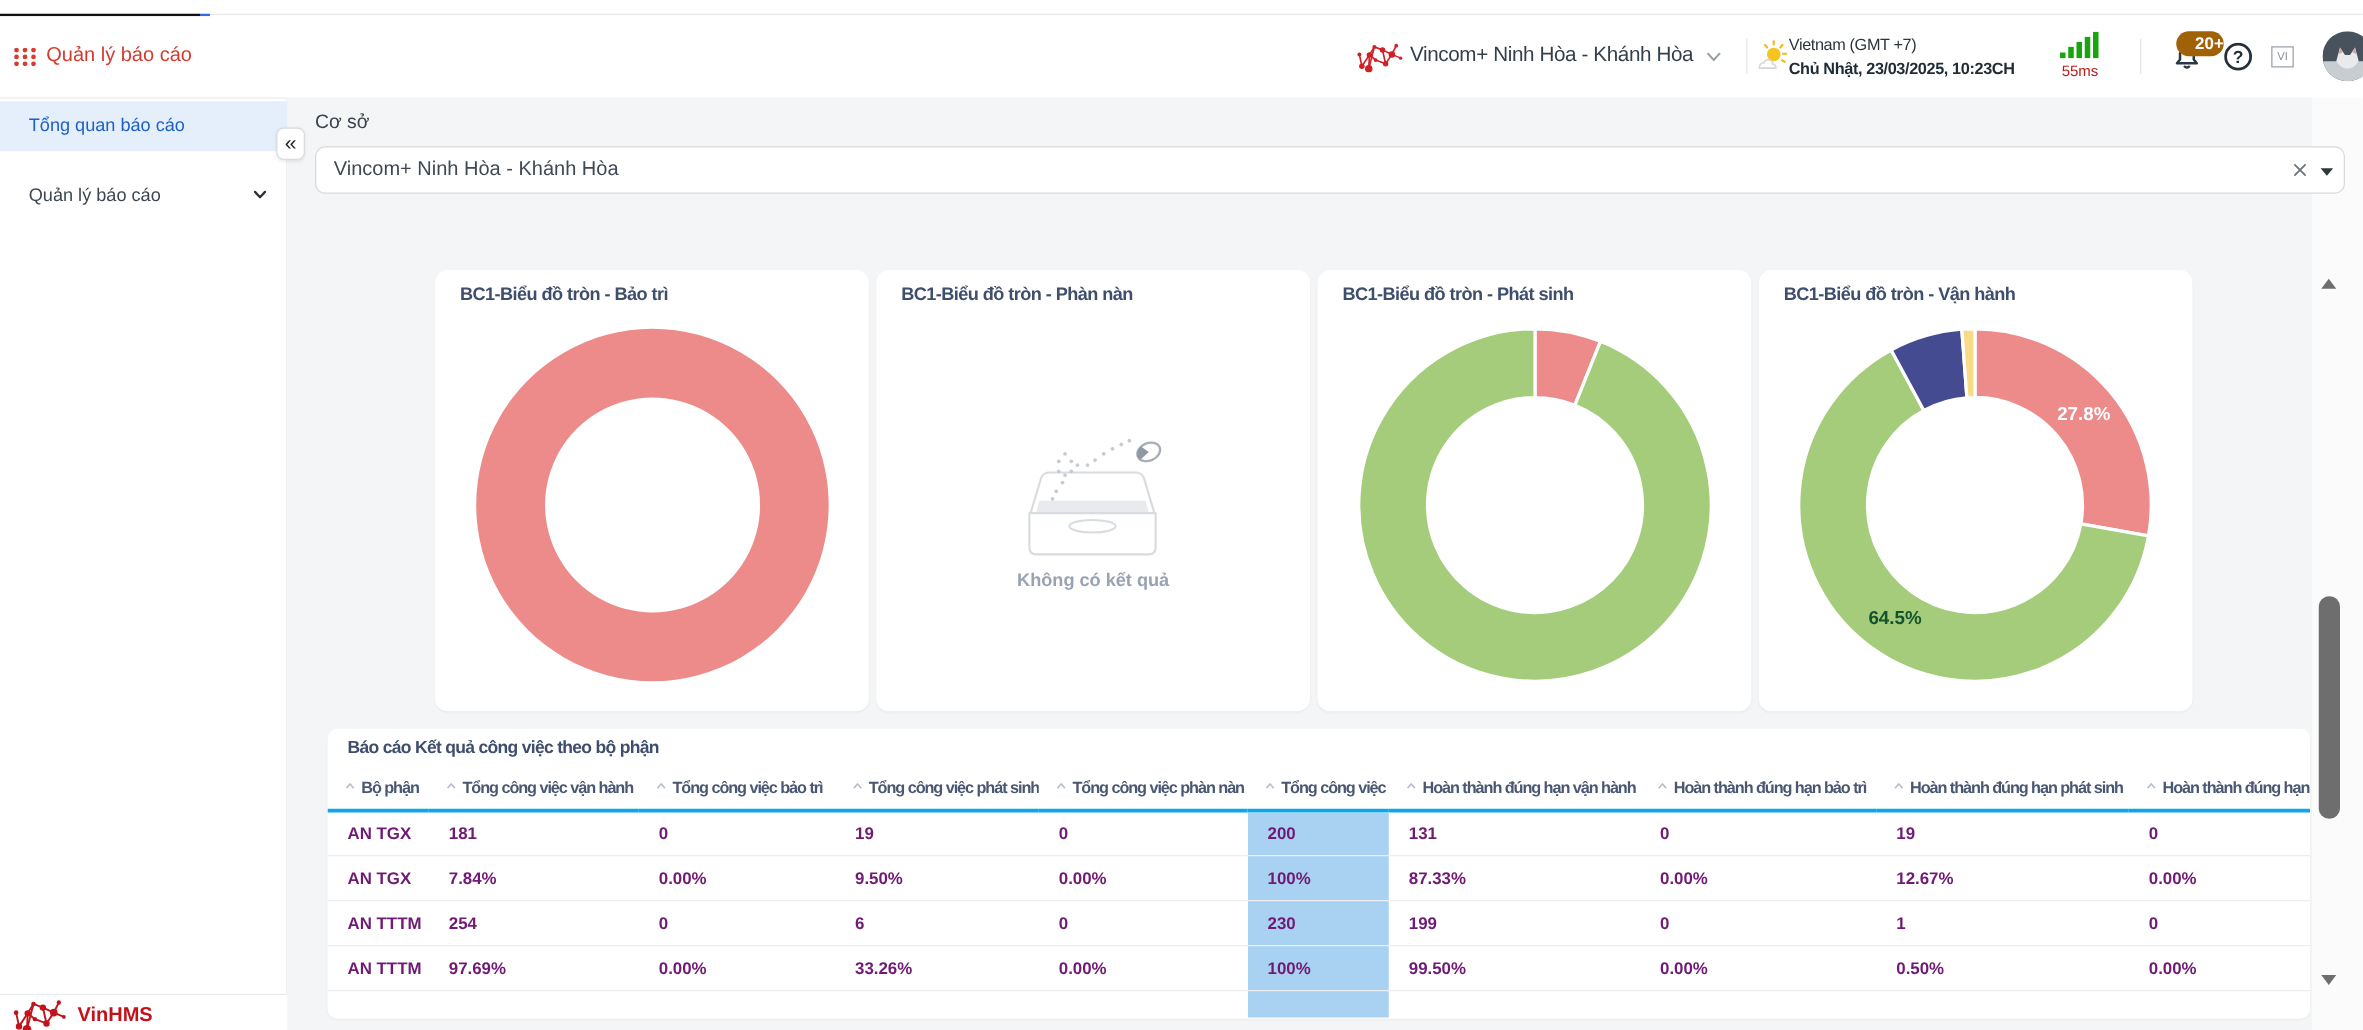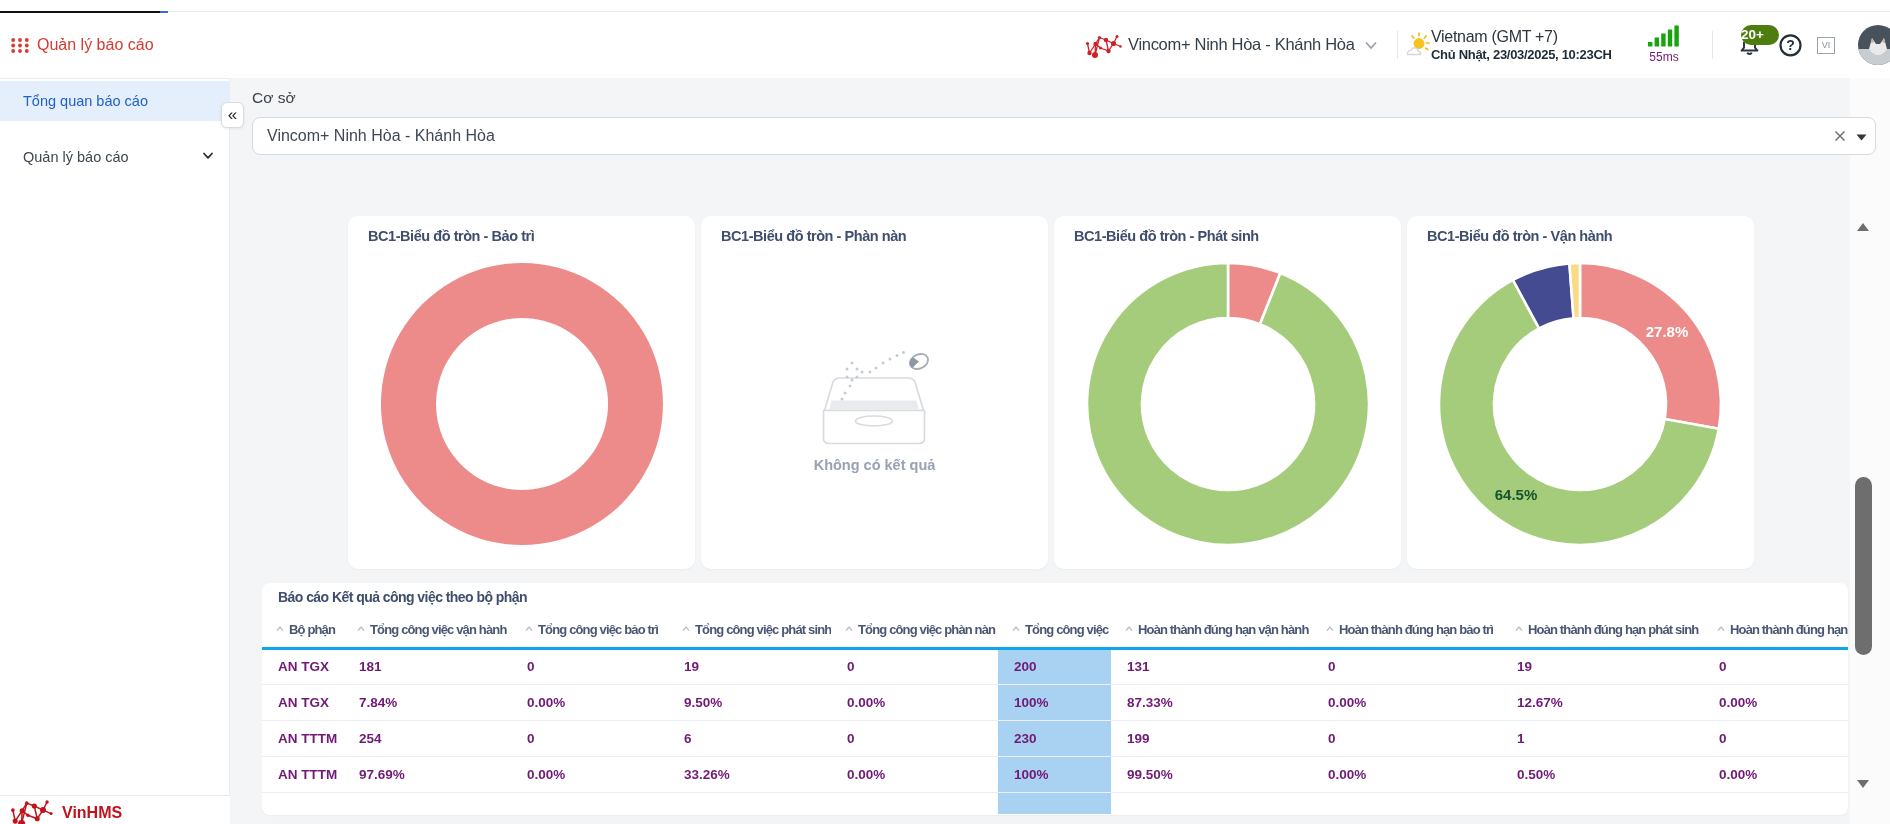--- a/index.html
+++ b/index.html
@@ -68,40 +68,40 @@
  <g stroke="#f2ba15" stroke-width="1.7" stroke-linecap="round">
       <line x1="16" y1="2" x2="16" y2="4.5"></line>
       <line x1="23" y1="5" x2="21.3" y2="7"></line>
       <line x1="26" y1="12" x2="23.4" y2="12"></line>
       <line x1="9" y1="5" x2="10.7" y2="7"></line>
       <line x1="24.8" y1="18.5" x2="22.6" y2="17.2"></line>
     </g>
  <circle cx="16" cy="12.5" r="5.4" fill="#f6c41f"></circle>
  <path d="M4.5,23.5 Q4.2,19.5 8.2,19.2 Q9.2,16.2 12.4,16.9 Q15.2,17.5 15.1,20.2 Q17.8,20.5 17.7,23.5 Z" fill="#fff" stroke="#d4d7db" stroke-width="1.3"></path>
 </svg>
-<div class="abs" style="left:1431px;top:28px;font-size:16px;letter-spacing:-0.3px;color:#2b3540">Vietnam (GMT +7)</div>
+<div class="abs" style="left:1431px;top:28px;font-size:13px;letter-spacing:-0.3px;color:#2b3540">Vietnam (GMT +7)</div>
 <div class="abs" style="left:1431px;top:47px;font-size:13px;letter-spacing:-0.3px;font-weight:bold;color:#1f2b37">Chủ Nhật, 23/03/2025, 10:23CH</div>
 
 <div class="abs" style="left:1712px;top:31px;width:1px;height:28px;background:#e4e6e9"></div>
 <svg class="abs" style="left:1648px;top:25px" width="32" height="22" viewBox="0 0 32 22">
  <g fill="#16a50c">
  <rect x="0" y="17" width="4.4" height="4.5"></rect>
  <rect x="6.6" y="12.5" width="4.4" height="9"></rect>
  <rect x="13.2" y="8.5" width="4.4" height="13"></rect>
  <rect x="19.8" y="4.5" width="4.4" height="17"></rect>
  <rect x="26.4" y="0.5" width="4.4" height="21"></rect>
  </g>
 </svg>
-<div class="abs" style="left:1642px;top:50px;width:44px;text-align:center;font-size:12px;color:#701a75">55ms</div>
+<div class="abs" style="left:1642px;top:50px;width:44px;text-align:center;font-size:12px;color:#b91c1c">55ms</div>
 
 <svg class="abs" style="left:1740px;top:38px" width="19" height="18" viewBox="0 0 19 18">
  <path d="M4,4.5 L4,9.6 L1.6,12.6 L17.4,12.6 L15,9.6 L15,6" fill="none" stroke="#2b3744" stroke-width="2" stroke-linejoin="round" stroke-linecap="round"></path>
  <path d="M7.2,14.8 Q9.5,17.2 11.8,14.8" fill="none" stroke="#2b3744" stroke-width="2"></path>
 </svg>
-<div class="abs" style="left:1741px;top:24.5px;width:38px;height:20px;background:#4d7c0f;border-radius:10px;color:#fff;font-size:13.5px;font-weight:bold;text-align:left;line-height:20px">20+</div>
+<div class="abs" style="left:1741px;top:24.5px;width:38px;height:20px;background:#a16207;border-radius:10px;color:#fff;font-size:13.5px;font-weight:bold;text-align:right;line-height:20px">20+</div>
 <svg class="abs" style="left:1779px;top:34px" width="23" height="23" viewBox="0 0 23 23">
  <circle cx="11.5" cy="11.3" r="10" fill="none" stroke="#242f3a" stroke-width="2.2"></circle>
  <text x="11.5" y="16" text-anchor="middle" font-size="14" font-weight="bold" fill="#242f3a" font-family="Liberation Sans">?</text>
 </svg>
 <div class="abs" style="left:1817px;top:37px;width:18px;height:17px;border:1.4px solid #9aa1a9;color:#8a9097;font-size:9px;text-align:center;line-height:15px">VI</div>
 <svg class="abs" style="left:1858px;top:25px" width="40" height="40" viewBox="0 0 40 40">
  <defs>
       <clipPath id="av">
         <circle cx="20" cy="20" r="20"></circle>
       </clipPath>

